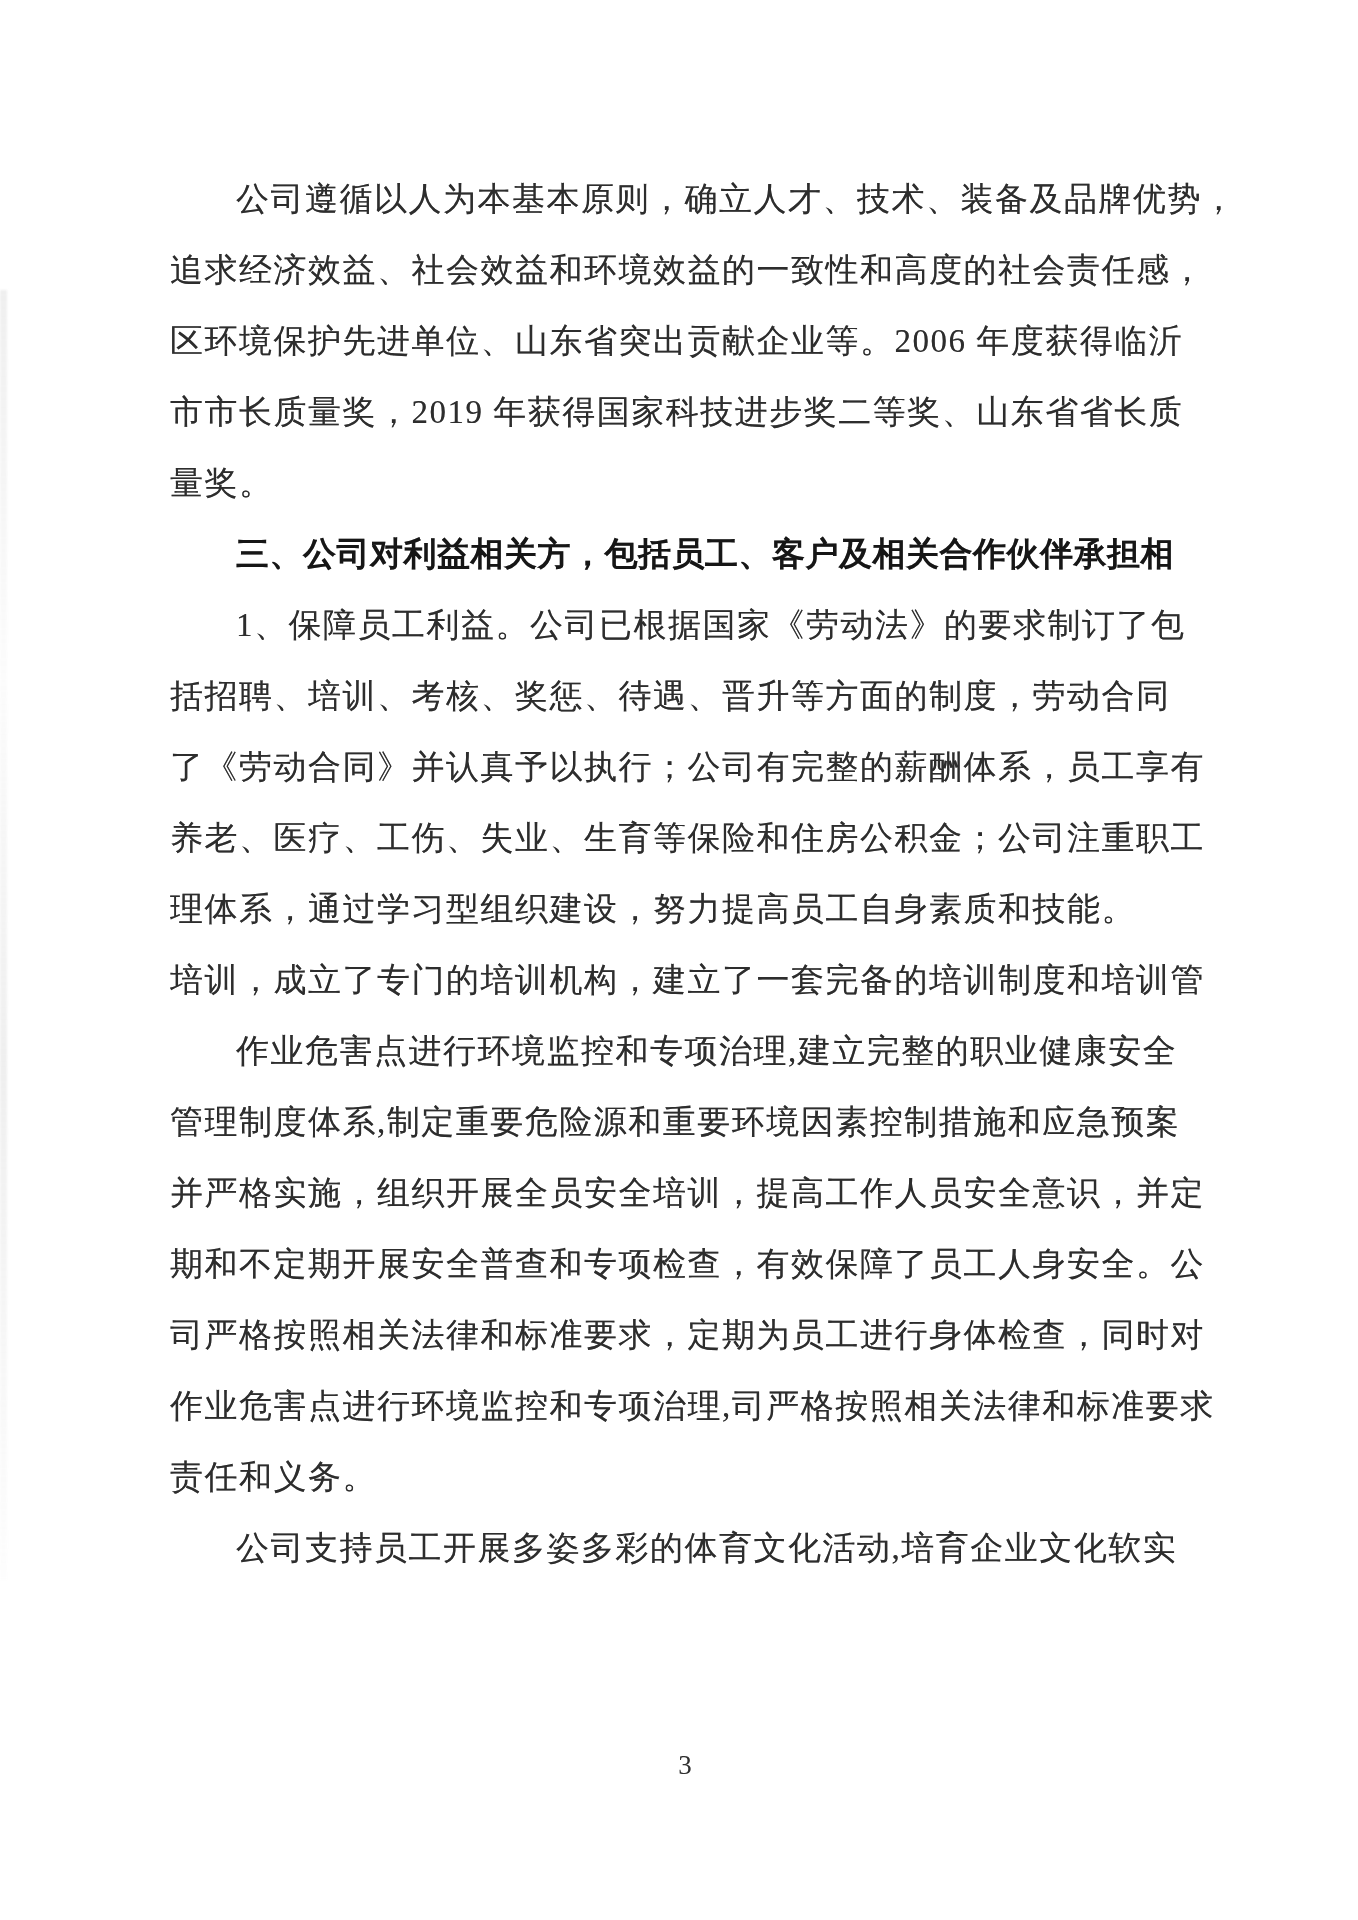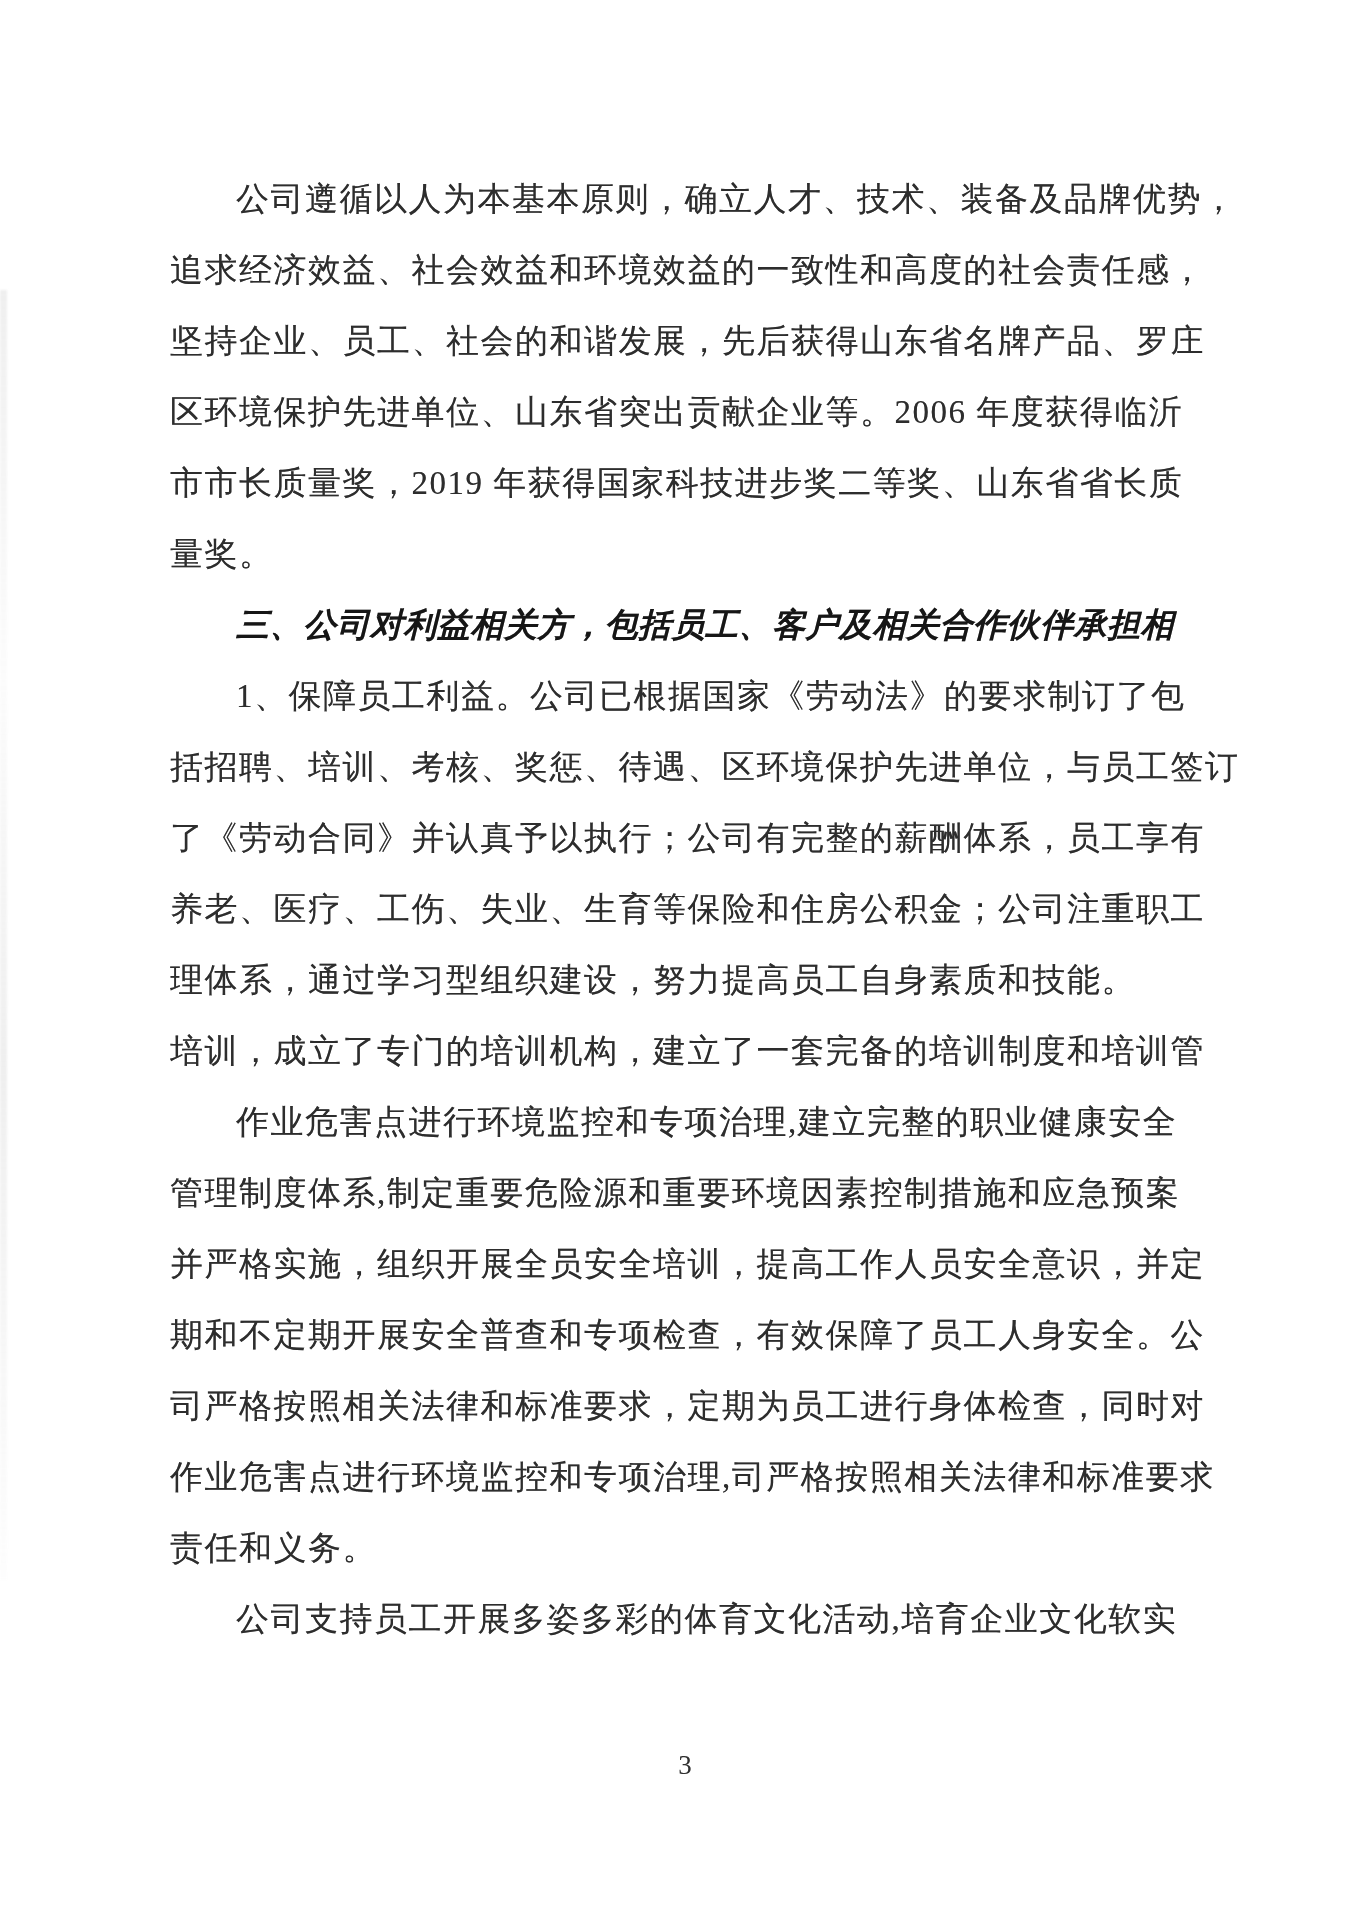--- a/index.html
+++ b/index.html
@@ -50,21 +50,20 @@
   }
   .line.indent {
     padding-left: 66px;
     text-align: center;
   }
   .heading .line {
     font-family: "Liberation Sans", "DejaVu Sans", sans-serif;
     font-weight: 700;
     color: #161616;
     letter-spacing: 0.5px;
-    font-style: italic;
   }
   .page-number {
     position: absolute;
     top: 1750px;
     left: 0;
     width: 1370px;
     text-align: center;
     font-size: 27px;
     color: #2f2f2f;
     font-family: "Liberation Serif", "DejaVu Serif", serif;
@@ -75,33 +74,32 @@
 
 <div class="page">
 
   <div class="scan-edge"></div>
 
   <div class="textblock">
 
     <div>
       <div class="line indent">公司遵循以人为本基本原则，确立人才、技术、装备及品牌优势，</div>
       <div class="line">追求经济效益、社会效益和环境效益的一致性和高度的社会责任感，</div>
-      <div class="line">坚持企业、员工、社会的和谐发展，先后获得山东省名牌产品、罗庄</div>
       <div class="line">区环境保护先进单位、山东省突出贡献企业等。2006 年度获得临沂</div>
       <div class="line">市市长质量奖，2019 年获得国家科技进步奖二等奖、山东省省长质</div>
       <div class="line">量奖。</div>
     </div>
 
     <div class="heading">
       <div class="line indent">三、公司对利益相关方，包括员工、客户及相关合作伙伴承担相</div>
     </div>
 
     <div>
       <div class="line indent">1、保障员工利益。公司已根据国家《劳动法》的要求制订了包</div>
-      <div class="line">括招聘、培训、考核、奖惩、待遇、区环境保护先进单位，与员工签订</div>
+      <div class="line">括招聘、培训、考核、奖惩、待遇、晋升等方面的制度，劳动合同</div>
       <div class="line">了《劳动合同》并认真予以执行；公司有完整的薪酬体系，员工享有</div>
       <div class="line">养老、医疗、工伤、失业、生育等保险和住房公积金；公司注重职工</div>
       <div class="line">理体系，通过学习型组织建设，努力提高员工自身素质和技能。</div>
       <div class="line">培训，成立了专门的培训机构，建立了一套完备的培训制度和培训管</div>
     </div>
 
     <div>
       <div class="line indent">作业危害点进行环境监控和专项治理,建立完整的职业健康安全</div>
       <div class="line">管理制度体系,制定重要危险源和重要环境因素控制措施和应急预案</div>
       <div class="line">并严格实施，组织开展全员安全培训，提高工作人员安全意识，并定</div>

